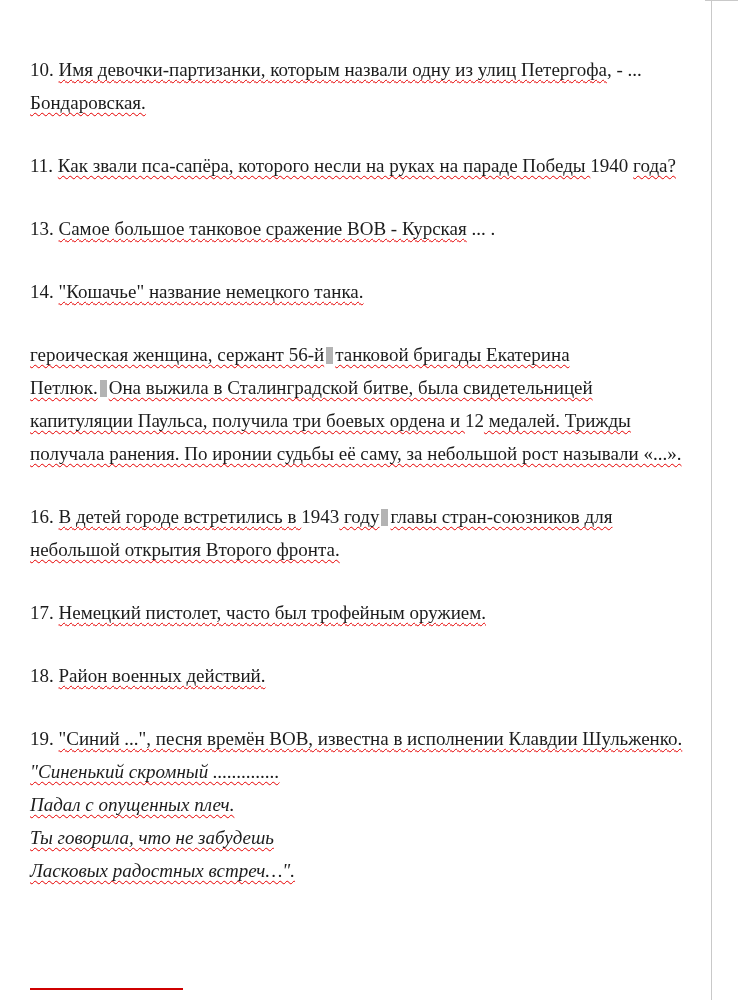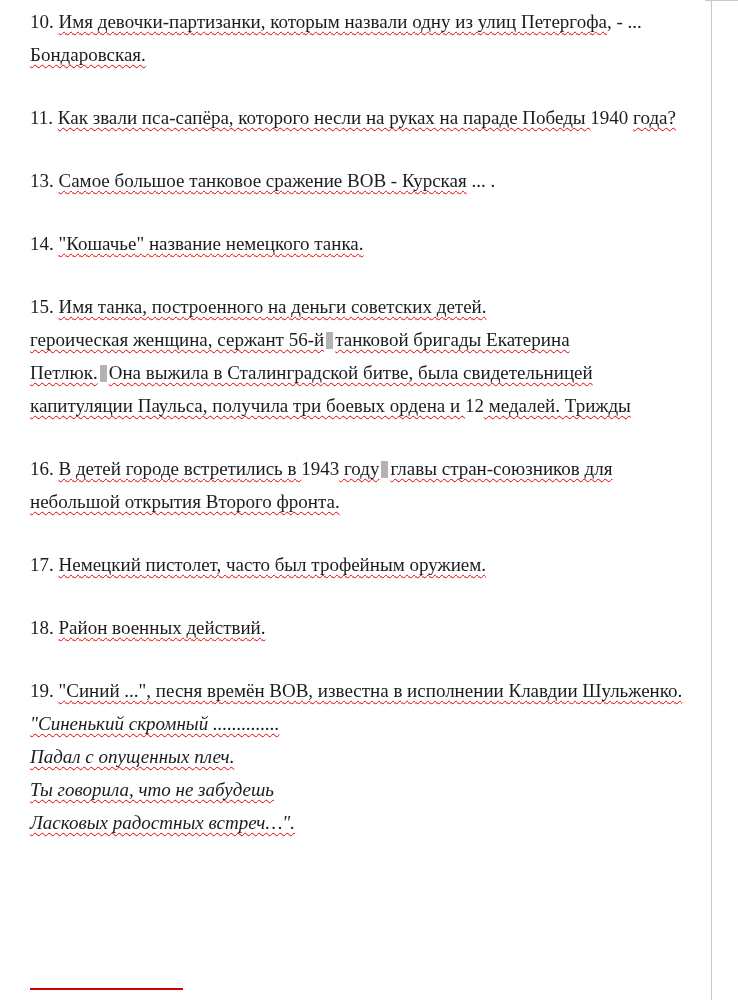--- a/index.html
+++ b/index.html
@@ -18,20 +18,21 @@
   #page {
     position: absolute;
     left: 0; top: 0;
     width: 711px;
     height: 1000px;
     background: #ffffff;
   }
   #doc {
     padding: 5px 6px 0 30px;
     font-size: 19px;
+    margin-top: 48px;
   }
   .para {
     margin: 0 0 30px 0;
   }
   .para.tight {
     margin-bottom: 0;
   }
   .line {
     line-height: 33px;
     height: 33px;
@@ -93,27 +94,25 @@
       </div>
       <div class="para">
         <div class="line"><span class="seg">11. </span><span class="seg u">Как звали пса-сапёра, которого несли на руках на параде Победы </span><span class="seg">1940 </span><span class="seg u">года?</span></div>
       </div>
       <div class="para">
         <div class="line"><span class="seg">13. </span><span class="seg u">Самое большое танковое сражение ВОВ - Курская</span><span class="seg"> ... .</span></div>
       </div>
       <div class="para">
         <div class="line"><span class="seg">14. </span><span class="seg u">"Кошачье" название немецкого танка.</span></div>
       </div>
-      <div class="para tight">
-        <div class="line"><span class="seg">15. </span><span class="seg u">Имя танка, построенного на деньги советских детей.</span></div>
-      </div>
       <div class="para">
         <div class="line"><span class="seg u">героическая женщина, сержант 56-й</span><span class="mark"></span><span class="seg u">танковой бригады Екатерина</span></div>
         <div class="line"><span class="seg u">Петлюк.</span><span class="mark"></span><span class="seg u">Она выжила в Сталинградской битве, была свидетельницей</span></div>
         <div class="line"><span class="seg u">капитуляции Паульса, получила три боевых ордена и </span><span class="seg">12</span><span class="seg u"> медалей. Трижды</span></div>
+        <div class="line"><span class="seg u">получала ранения. По иронии судьбы её саму, за небольшой рост называли «...».</span></div>
       </div>
       <div class="para">
         <div class="line"><span class="seg">16. </span><span class="seg u">В детей городе встретились в </span><span class="seg">1943</span><span class="seg u"> году</span><span class="mark"></span><span class="seg u">главы стран-союзников для</span></div>
         <div class="line"><span class="seg u">небольшой открытия Второго фронта.</span></div>
       </div>
       <div class="para">
         <div class="line"><span class="seg">17. </span><span class="seg u">Немецкий пистолет, часто был трофейным оружием.</span></div>
       </div>
       <div class="para">
         <div class="line"><span class="seg">18. </span><span class="seg u">Район военных действий.</span></div>

